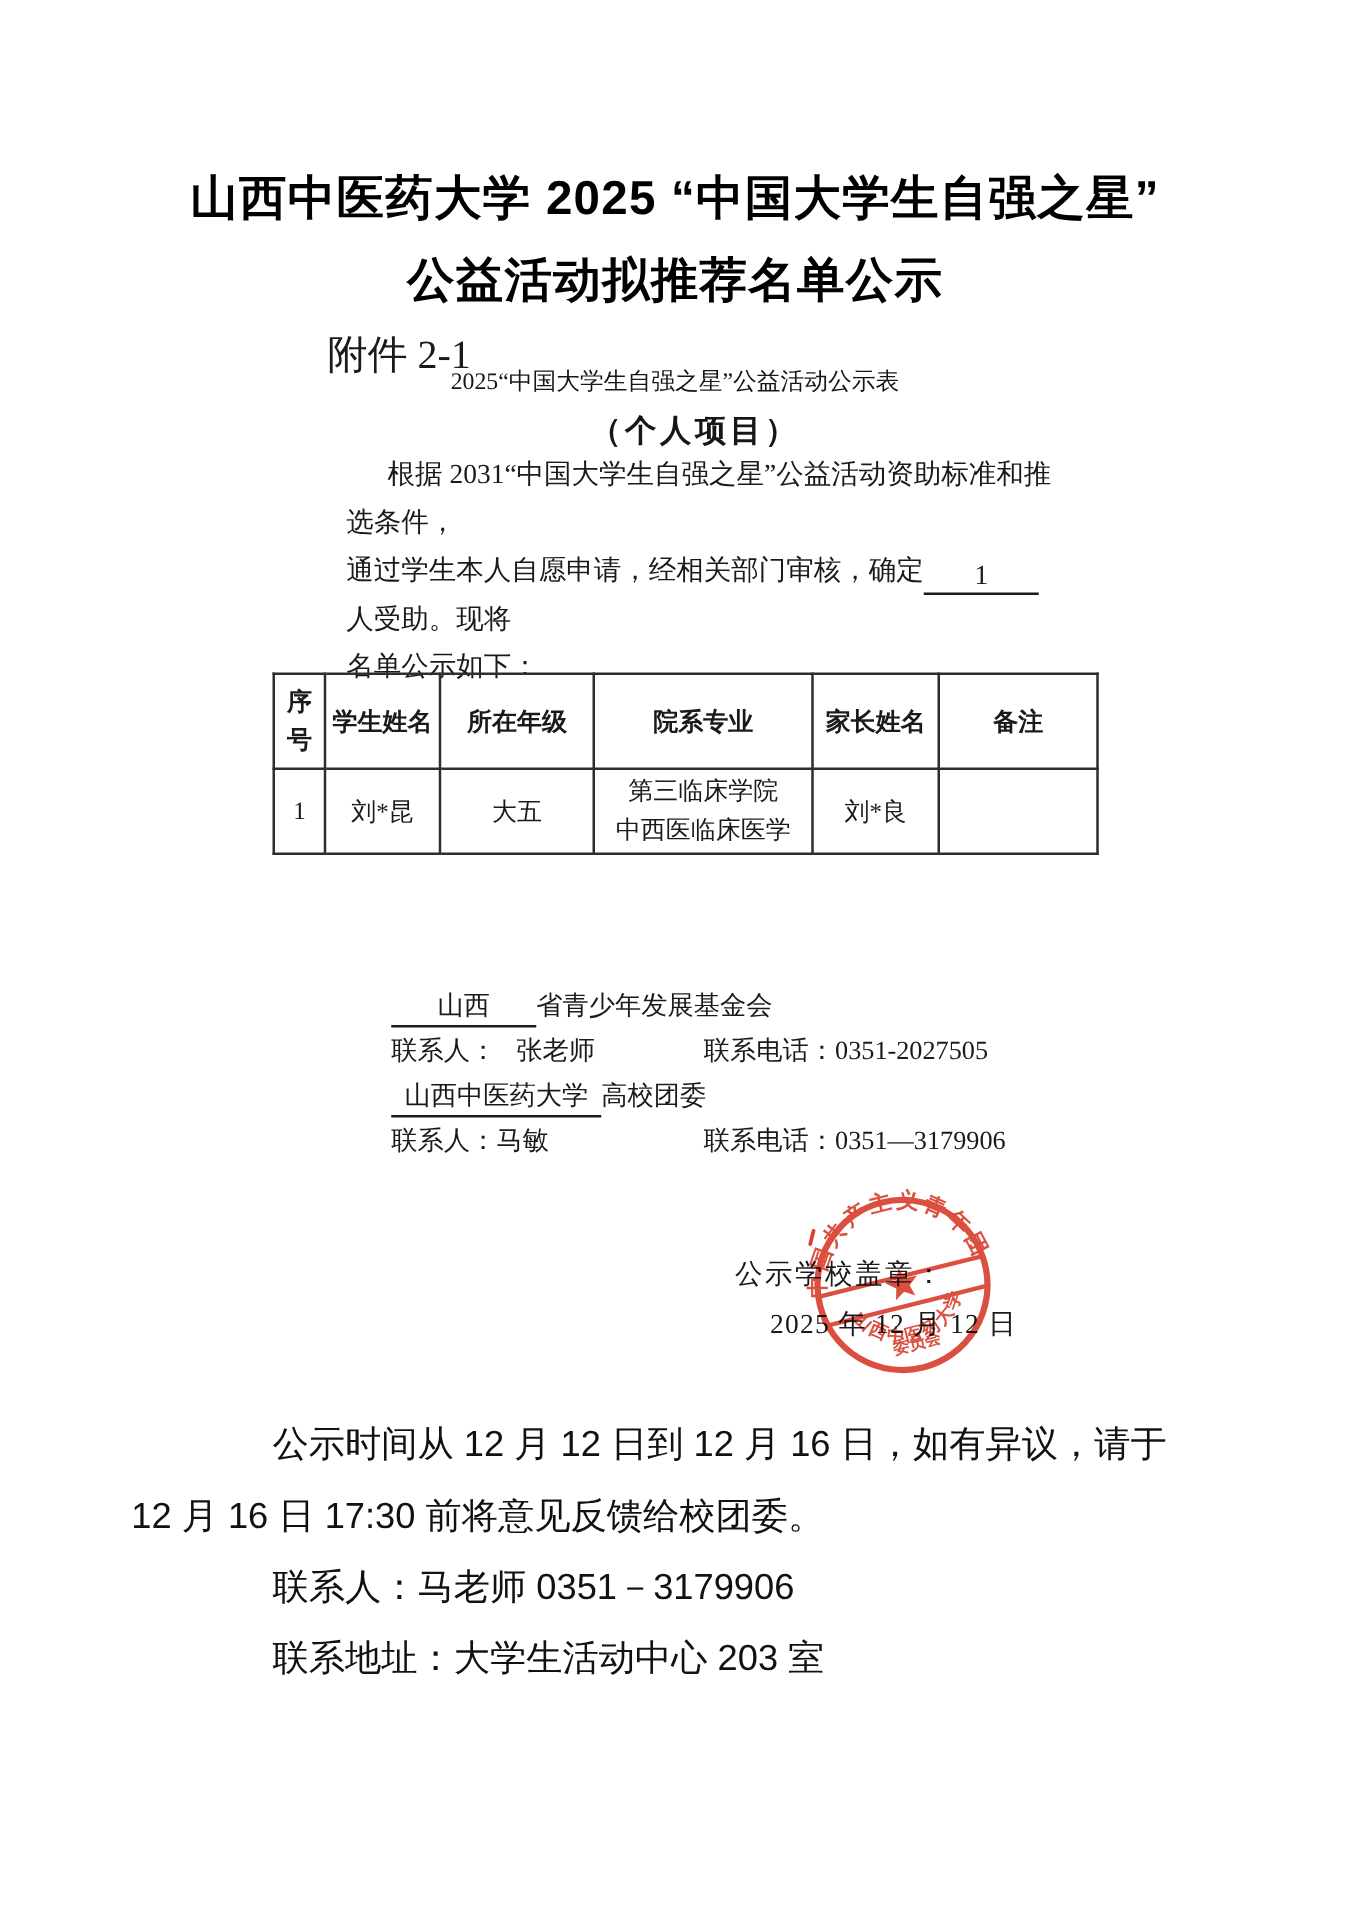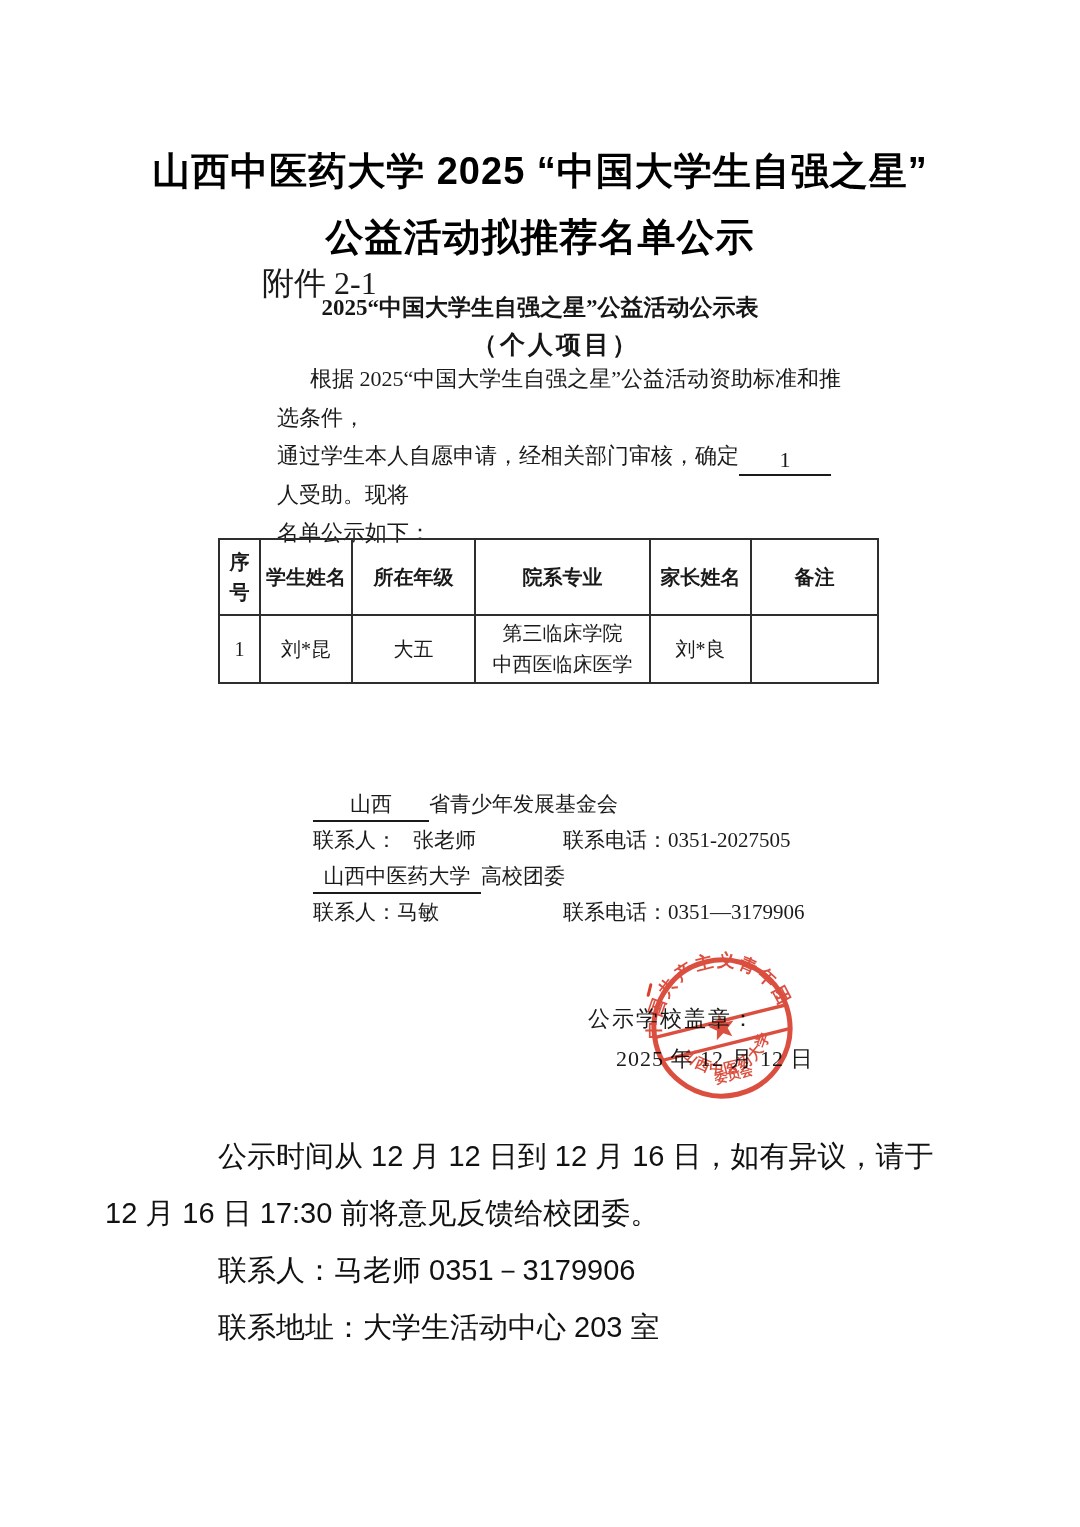--- a/index.html
+++ b/index.html
@@ -8,42 +8,42 @@
     width: 1080px;
     height: 1527px;
     background: #ffffff;
     overflow: hidden;
     font-family: "Liberation Serif", "DejaVu Serif", serif;
     color: #1c1c1c;
   }
   
   .main-title {
     position: absolute;
-    top: 138px; left: 0; right: 0;
+    top: 126px; left: 0; right: 0;
     text-align: center;
     font-family: "Liberation Sans", "DejaVu Sans", sans-serif;
     font-weight: bold;
     font-size: 38px;
     line-height: 66px;
     color: #000;
     letter-spacing: 1px;
   }
   
   .attach-label {
     position: absolute;
     left: 262px; top: 262px;
     font-size: 32px;
     color: #1a1a1a;
   }
   .doc-title {
     position: absolute;
     left: 0; right: 0; top: 292px;
     text-align: center;
-    font-weight: bold;
-    font-size: 23px;
+    font-weight: normal;
+    font-size: 19px;
     color: #161616;
   }
   .doc-subtitle {
     position: absolute;
     left: 0; right: 0; top: 328px;
     text-align: center;
     font-weight: bold;
     font-size: 25px;
     letter-spacing: 3px;
     color: #161616;
@@ -158,21 +158,21 @@
   <div class="main-title">
     <div>山西中医药大学 2025 “中国大学生自强之星”</div>
     <div>公益活动拟推荐名单公示</div>
   </div>
 
   <div class="attach-label">附件 2-1</div>
   <div class="doc-title">2025“中国大学生自强之星”公益活动公示表</div>
   <div class="doc-subtitle">（个人项目）</div>
 
   <div class="para">
-    <div class="indent">根据 2025“中国大学生自强之星”公益活动资助标准和推选条件，</div>
+    <div class="indent">根据 2031“中国大学生自强之星”公益活动资助标准和推选条件，</div>
     <div><span>通过学生本人自愿申请，经相关部门审核，确定</span><span class="blank-underline">1</span><span>人受助。现将</span></div>
     <div>名单公示如下：</div>
   </div>
 
   <table class="roster">
     <colgroup>
       <col style="width:41px">
         <col style="width:92px">
         <col style="width:123px">
       <col style="width:175px">

